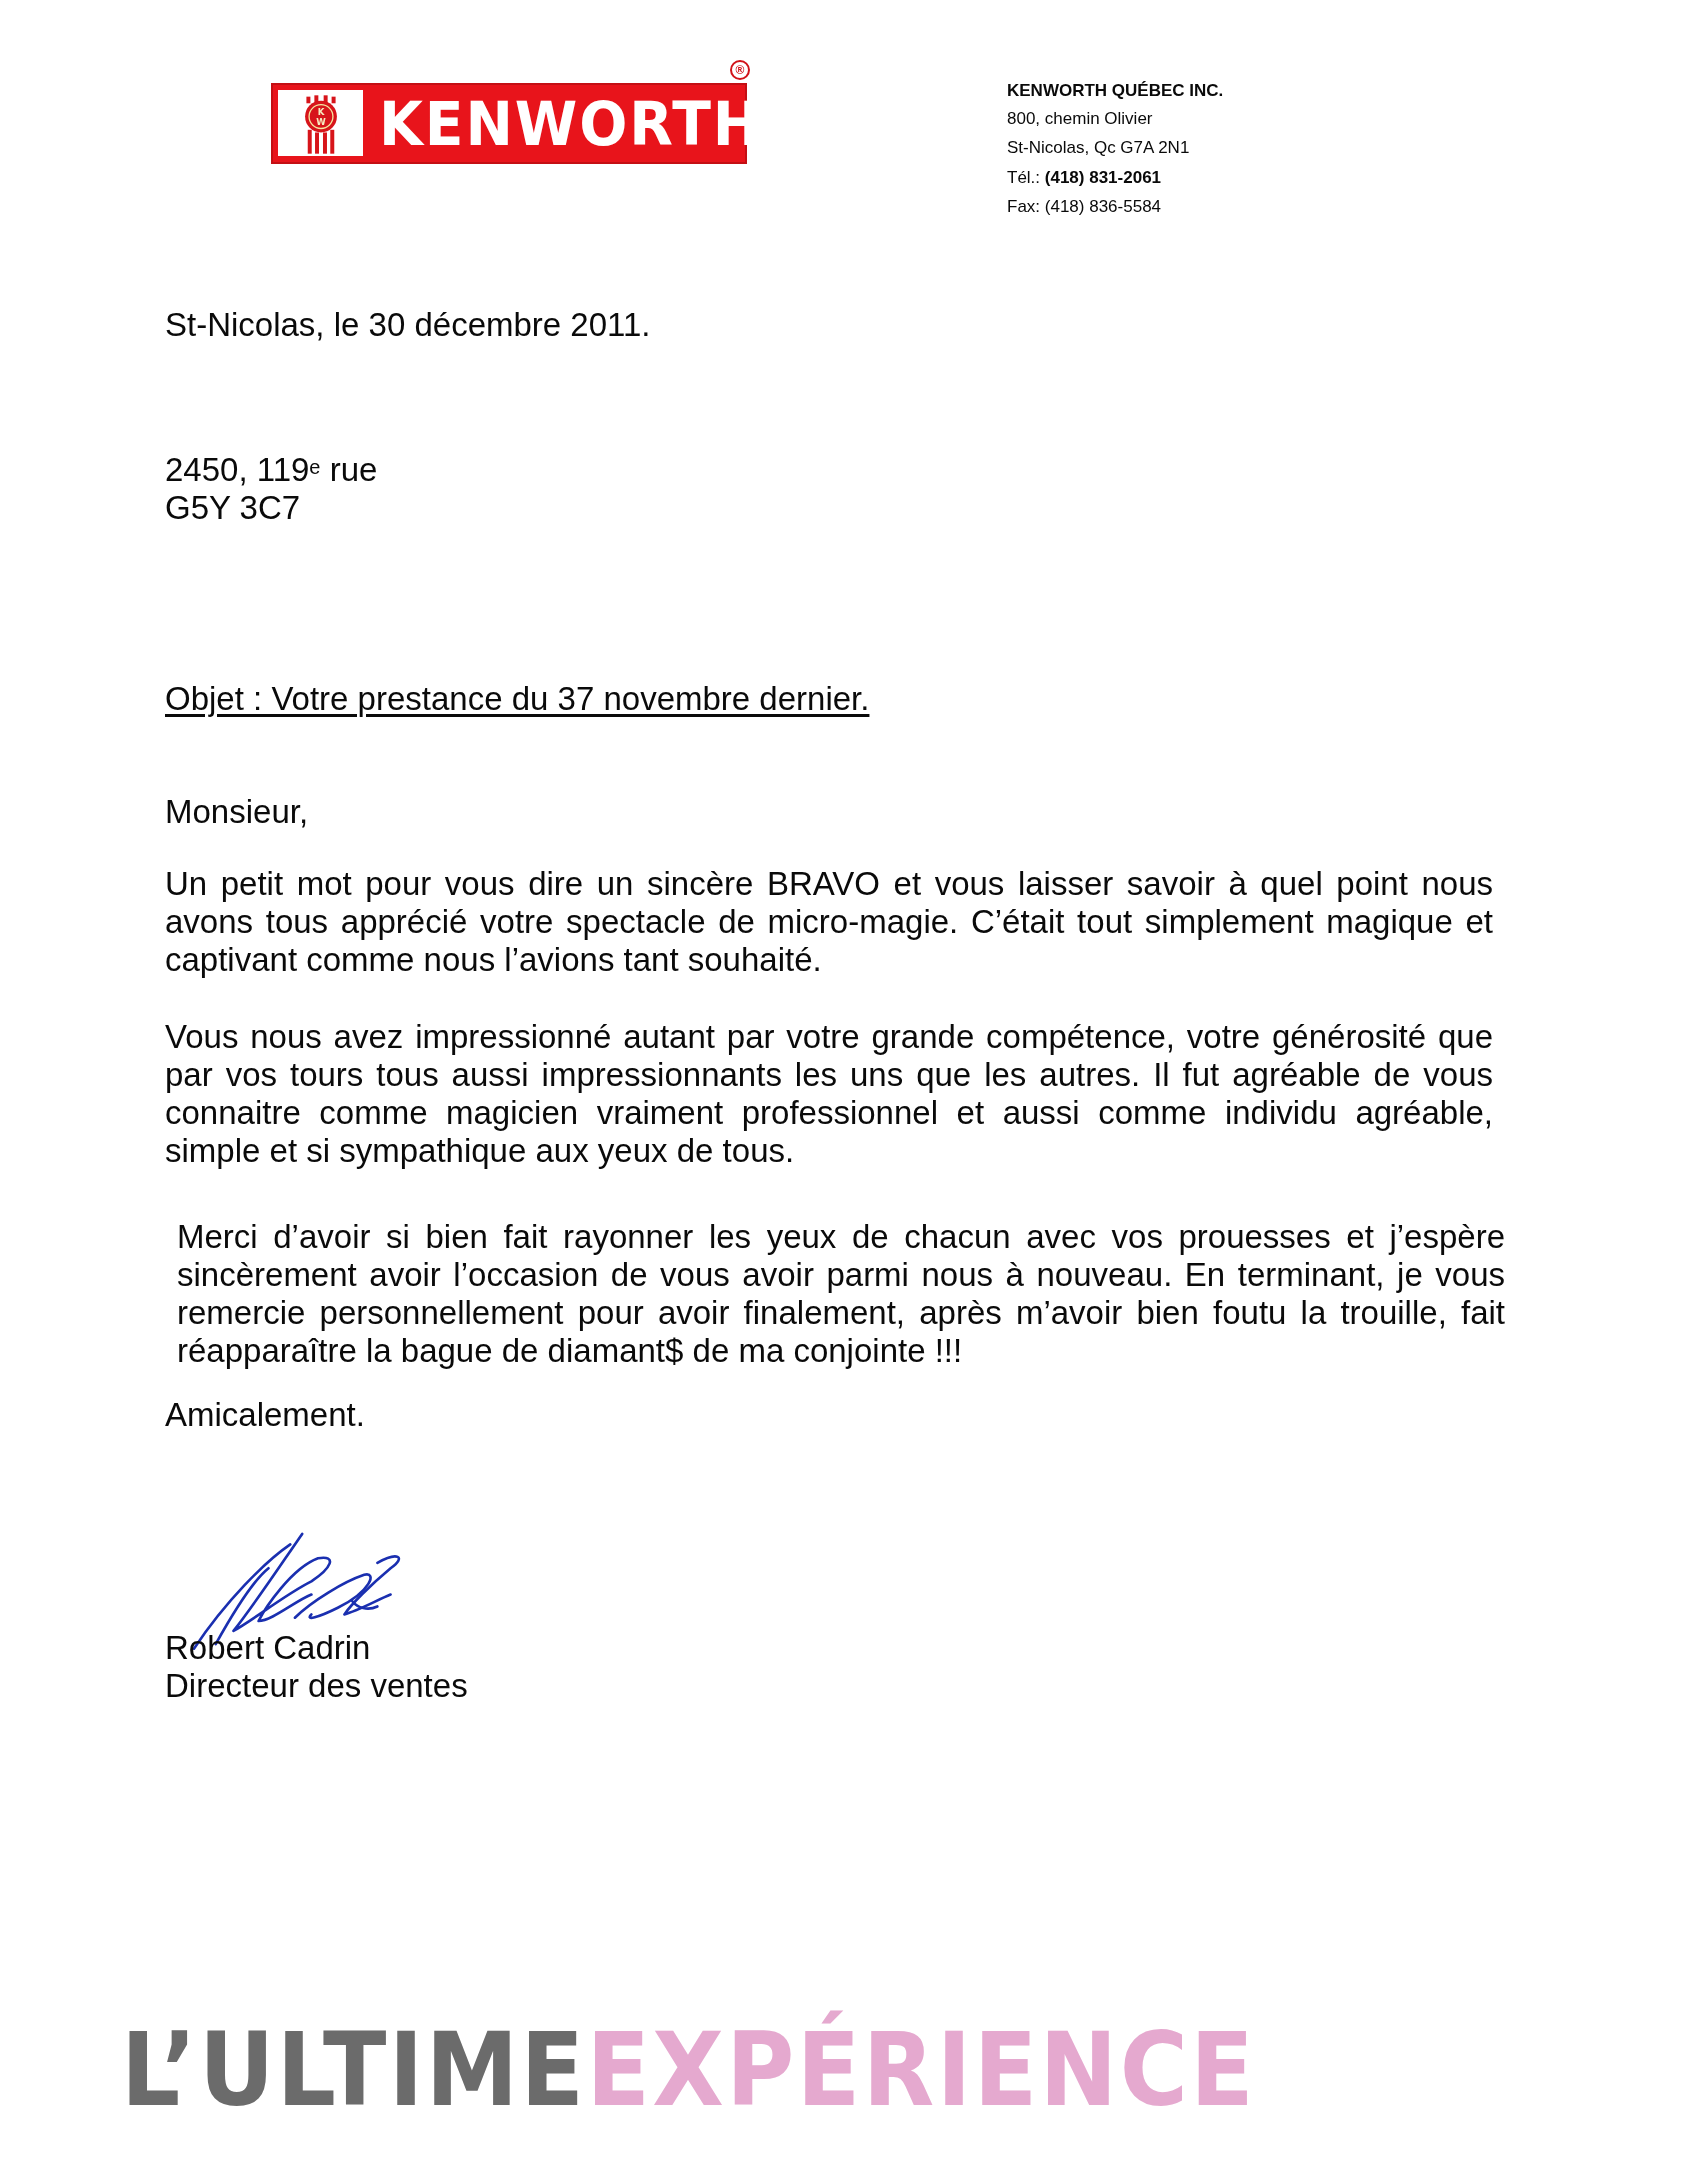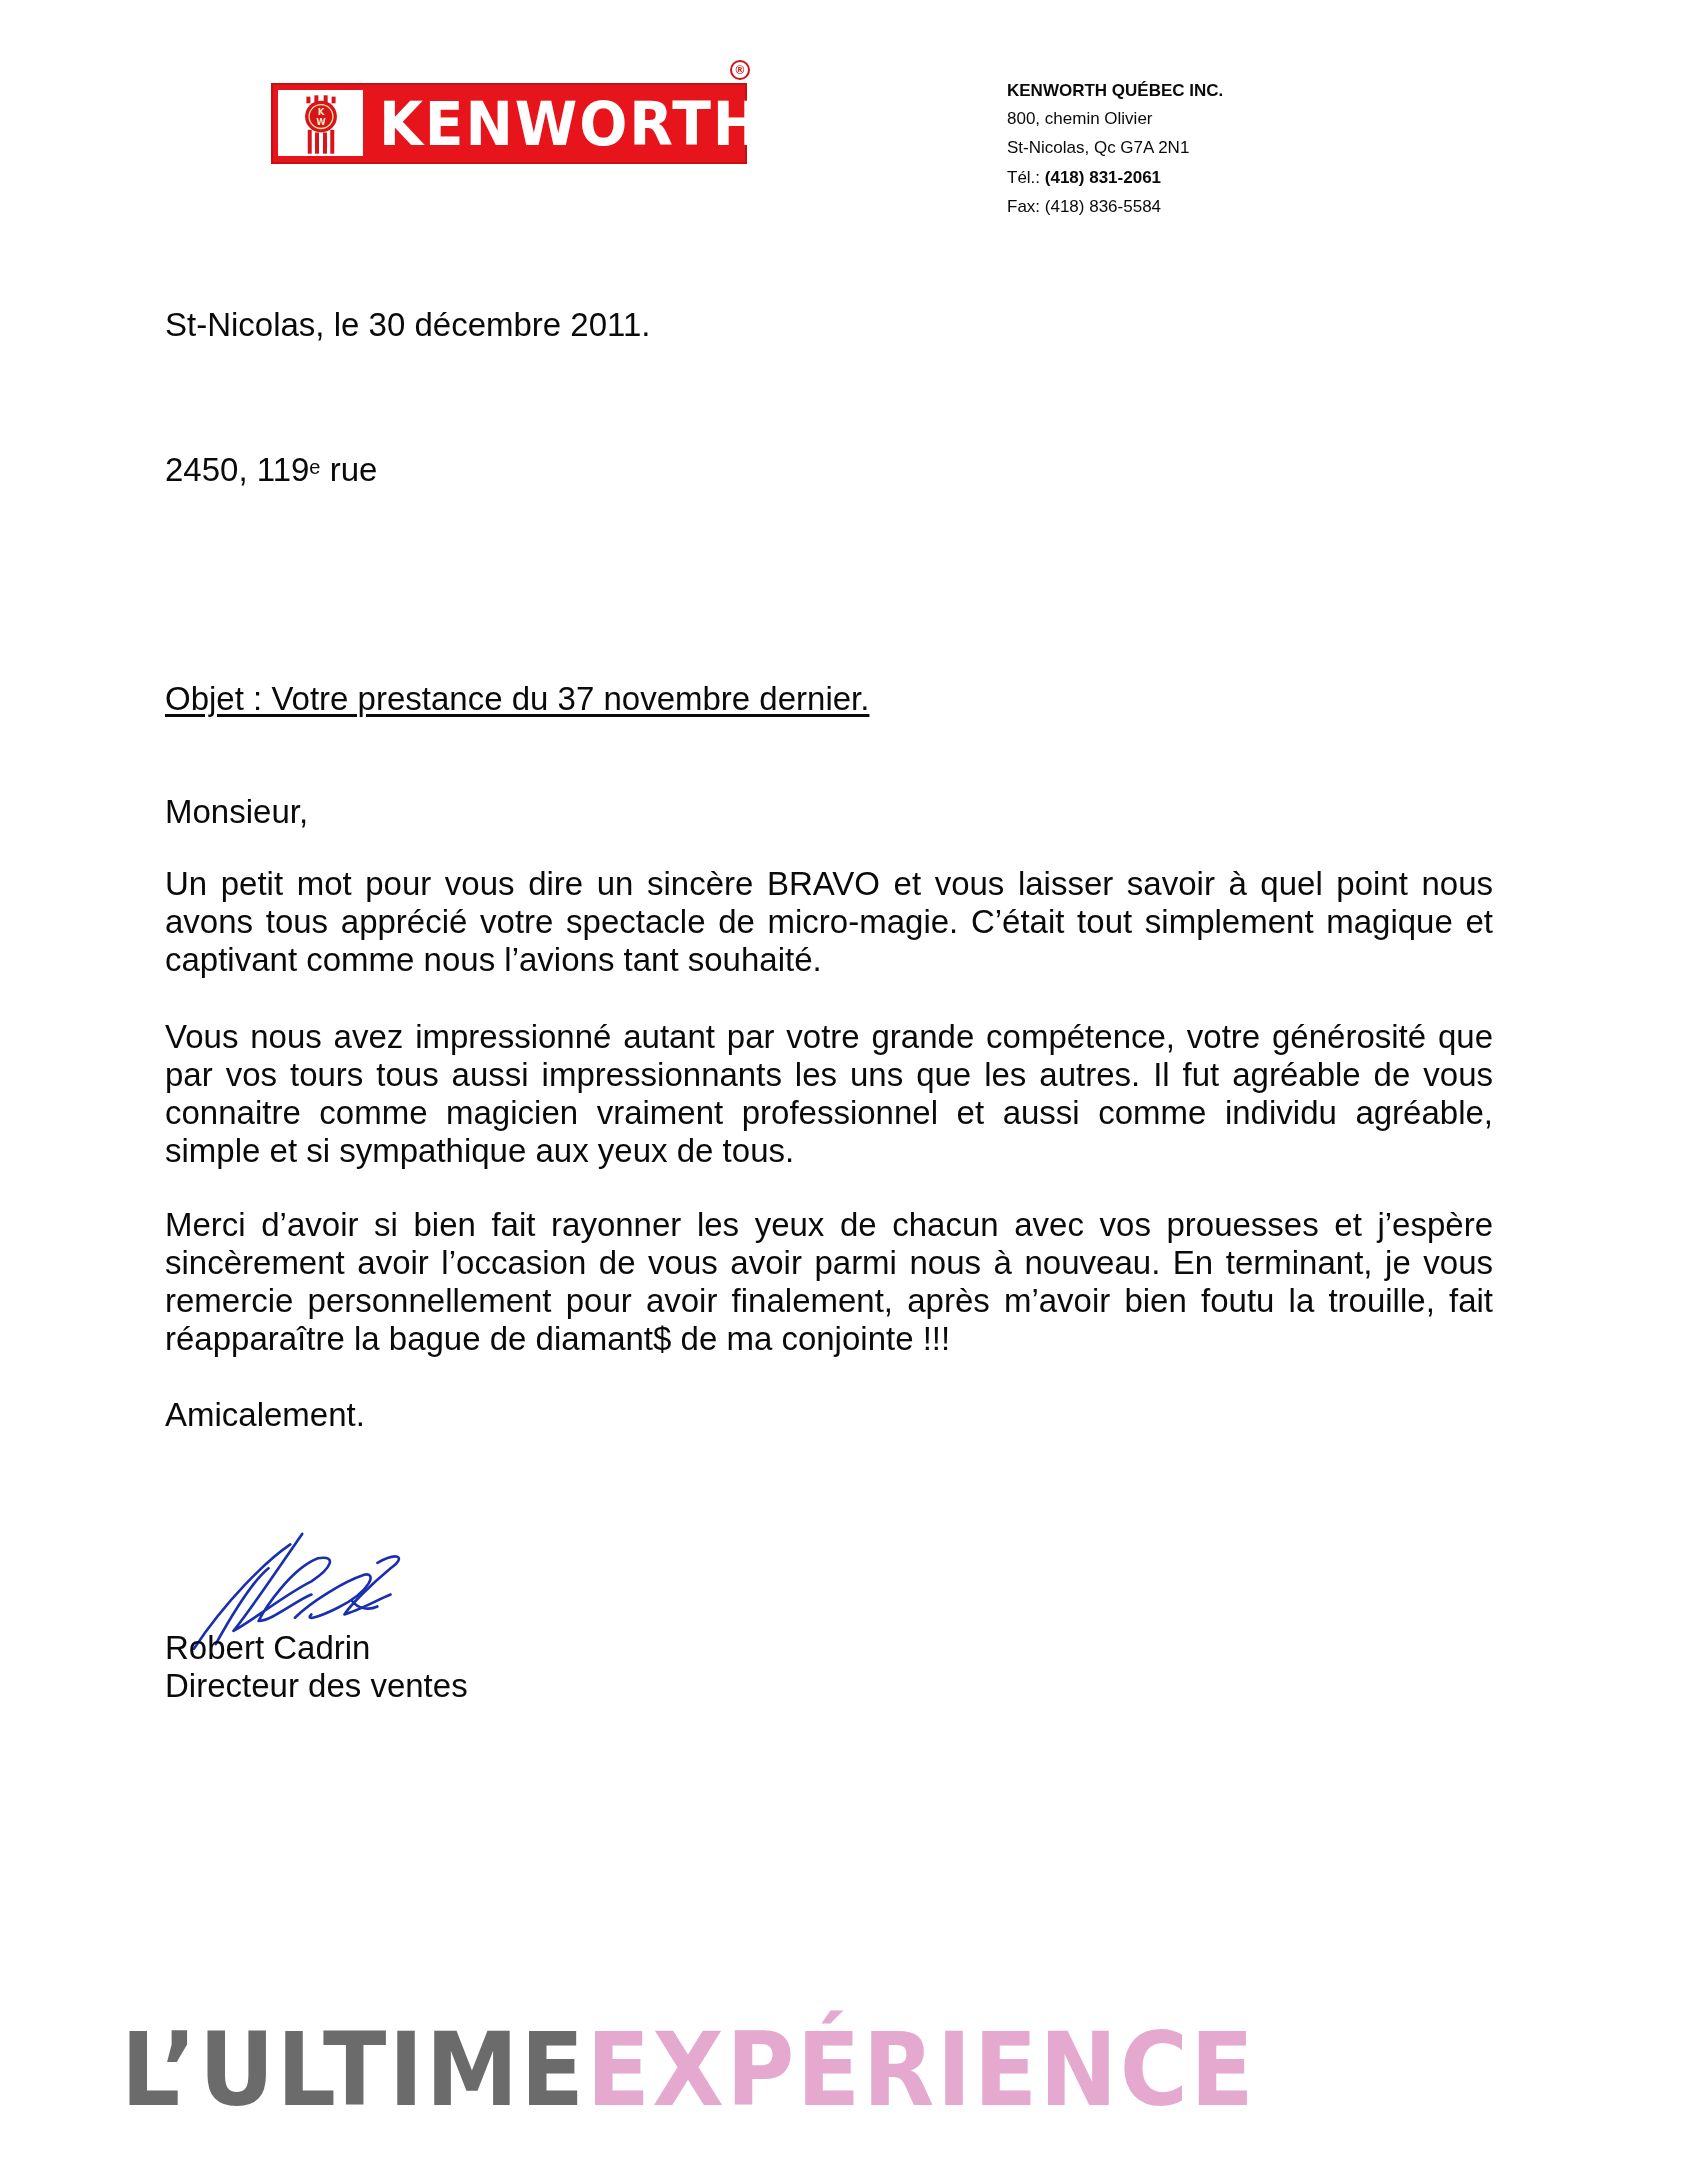--- a/index.html
+++ b/index.html
@@ -77,29 +77,30 @@
   <div>800, chemin Olivier</div>
   <div>St-Nicolas, Qc  G7A 2N1</div>
   <div style="margin-top:2px;"><span>Tél.: </span><b>(418) 831-2061</b></div>
   <div>Fax: (418) 836-5584</div>
 </div>
 
 <div id="date" class="abs txt">St-Nicolas, le 30 décembre 2011.</div>
 
 <div id="recipient" class="abs txt">
   <div><span>2450, 119</span><sup>e</sup><span> rue</span></div>
+  <div>G5Y 3C7</div>
 </div>
 
 <div id="subject" class="abs txt">Objet : Votre prestance du 37 novembre dernier.</div>
 
 <div id="salutation" class="abs txt">Monsieur,</div>
 
 <p id="para-1" class="abs txt para" style="margin:0">Un petit mot pour vous dire un sincère BRAVO et vous laisser savoir à quel point nous avons tous apprécié votre spectacle de micro-magie. C’était tout simplement magique et captivant comme nous l’avions tant souhaité.</p>
 <p id="para-2" class="abs txt para" style="margin:0">Vous nous avez impressionné autant par votre grande compétence, votre générosité que par vos tours tous aussi impressionnants les uns que les autres. Il fut agréable de vous connaitre comme magicien vraiment professionnel et aussi comme individu agréable, simple et si sympathique aux yeux de tous.</p>
-<p id="para-3" class="abs txt para" style="margin:0">Merci d’avoir si bien fait rayonner les yeux de chacun avec vos prouesses et j’espère sincèrement avoir l’occasion de vous avoir parmi nous à nouveau. En terminant, je vous remercie personnellement pour avoir finalement, après m’avoir bien foutu la trouille, fait réapparaître la bague de diamant$ de ma conjointe !!!</p>
+<p id="para-3" class="abs txt para" style="margin:12px">Merci d’avoir si bien fait rayonner les yeux de chacun avec vos prouesses et j’espère sincèrement avoir l’occasion de vous avoir parmi nous à nouveau. En terminant, je vous remercie personnellement pour avoir finalement, après m’avoir bien foutu la trouille, fait réapparaître la bague de diamant$ de ma conjointe !!!</p>
 
 <div id="closing" class="abs txt">Amicalement.</div>
 
 <svg id="signature" class="abs" width="278" height="132" viewBox="0 0 420 200">
   <g fill="none" stroke="#1a2fb0" stroke-width="4" stroke-linecap="round" stroke-linejoin="round">
     <path d="M22 192 C70 120, 130 60, 168 34"></path>
     <path d="M55 185 C80 140, 110 90, 135 70"></path>
     <path d="M186 18 C150 70, 110 130, 82 165 C110 150, 160 110, 200 90 C230 70, 240 50, 210 55 C170 70, 130 130, 120 150 C140 150, 175 120, 200 110"></path>
     <path d="M175 145 C200 120, 250 90, 280 80 C300 75, 290 105, 240 130 C210 145, 190 150, 200 140"></path>
     <path d="M300 62 C330 45, 345 52, 320 70 C290 95, 260 125, 250 140 C270 135, 300 118, 320 110"></path>

